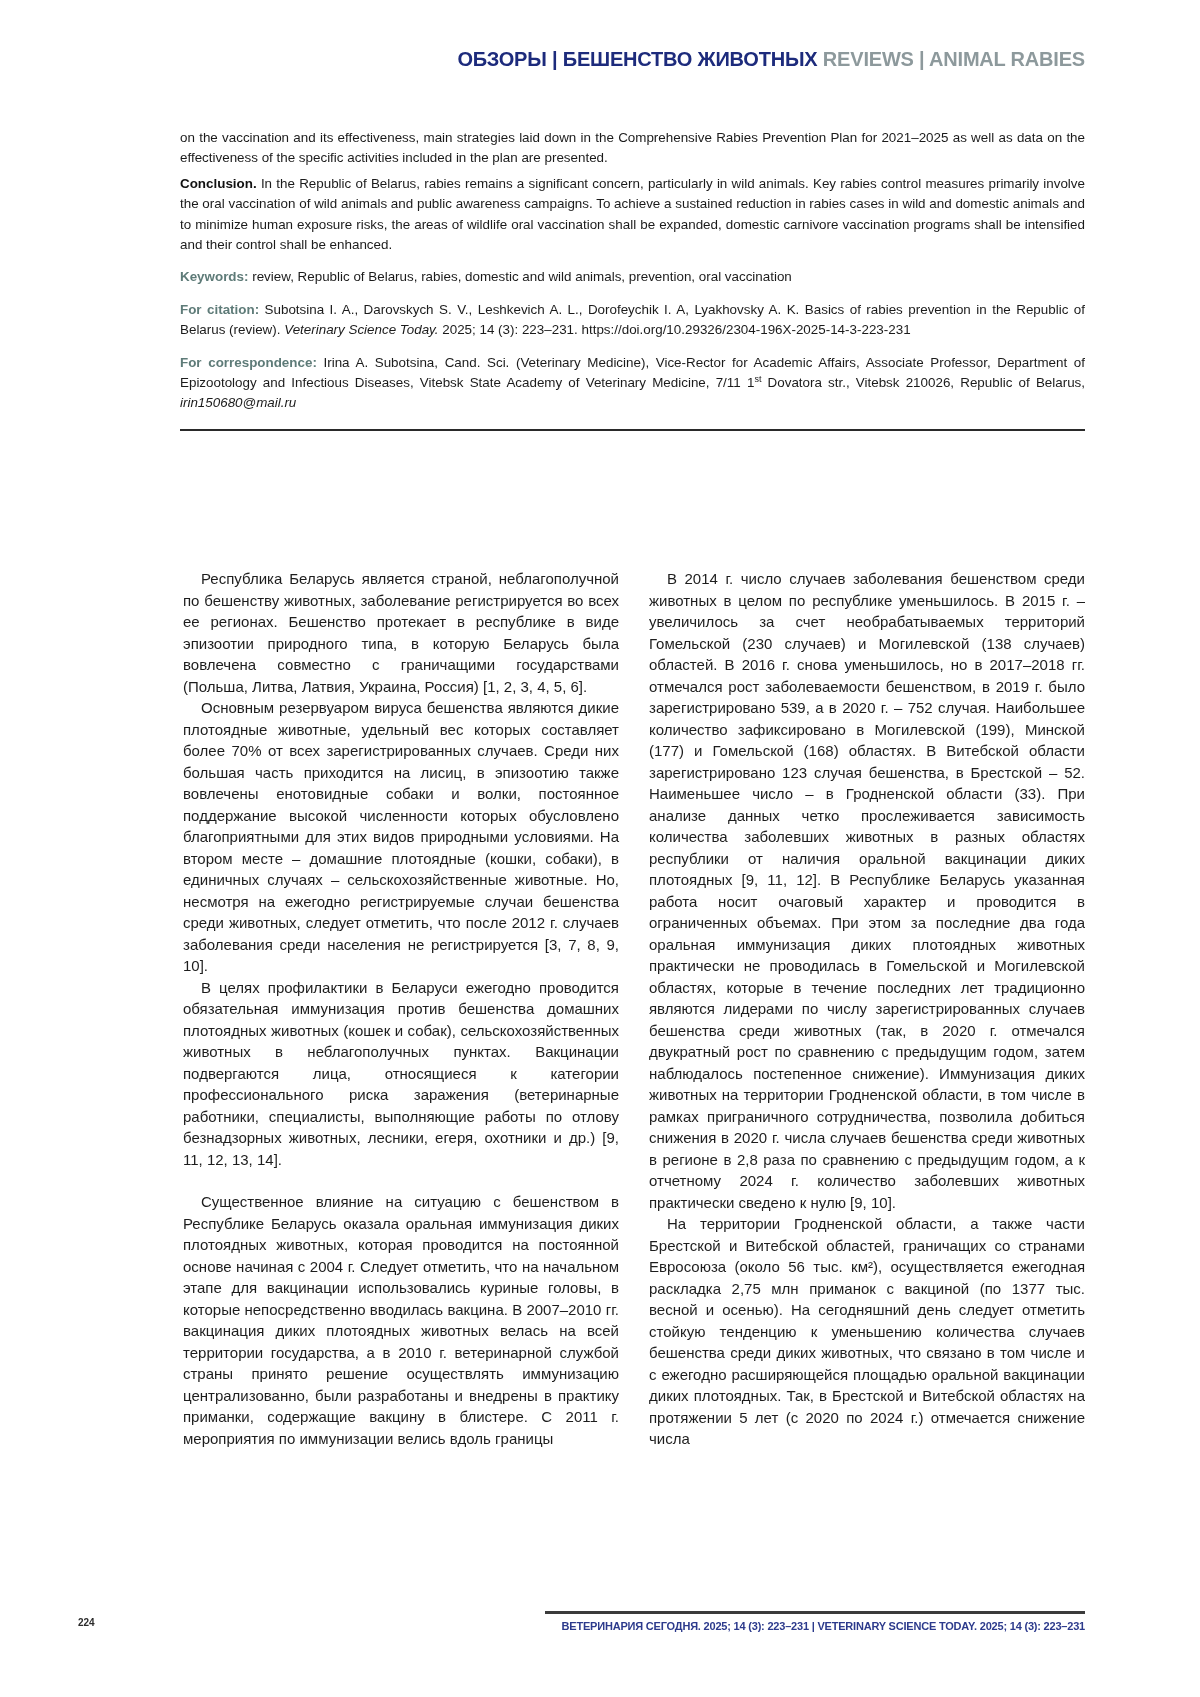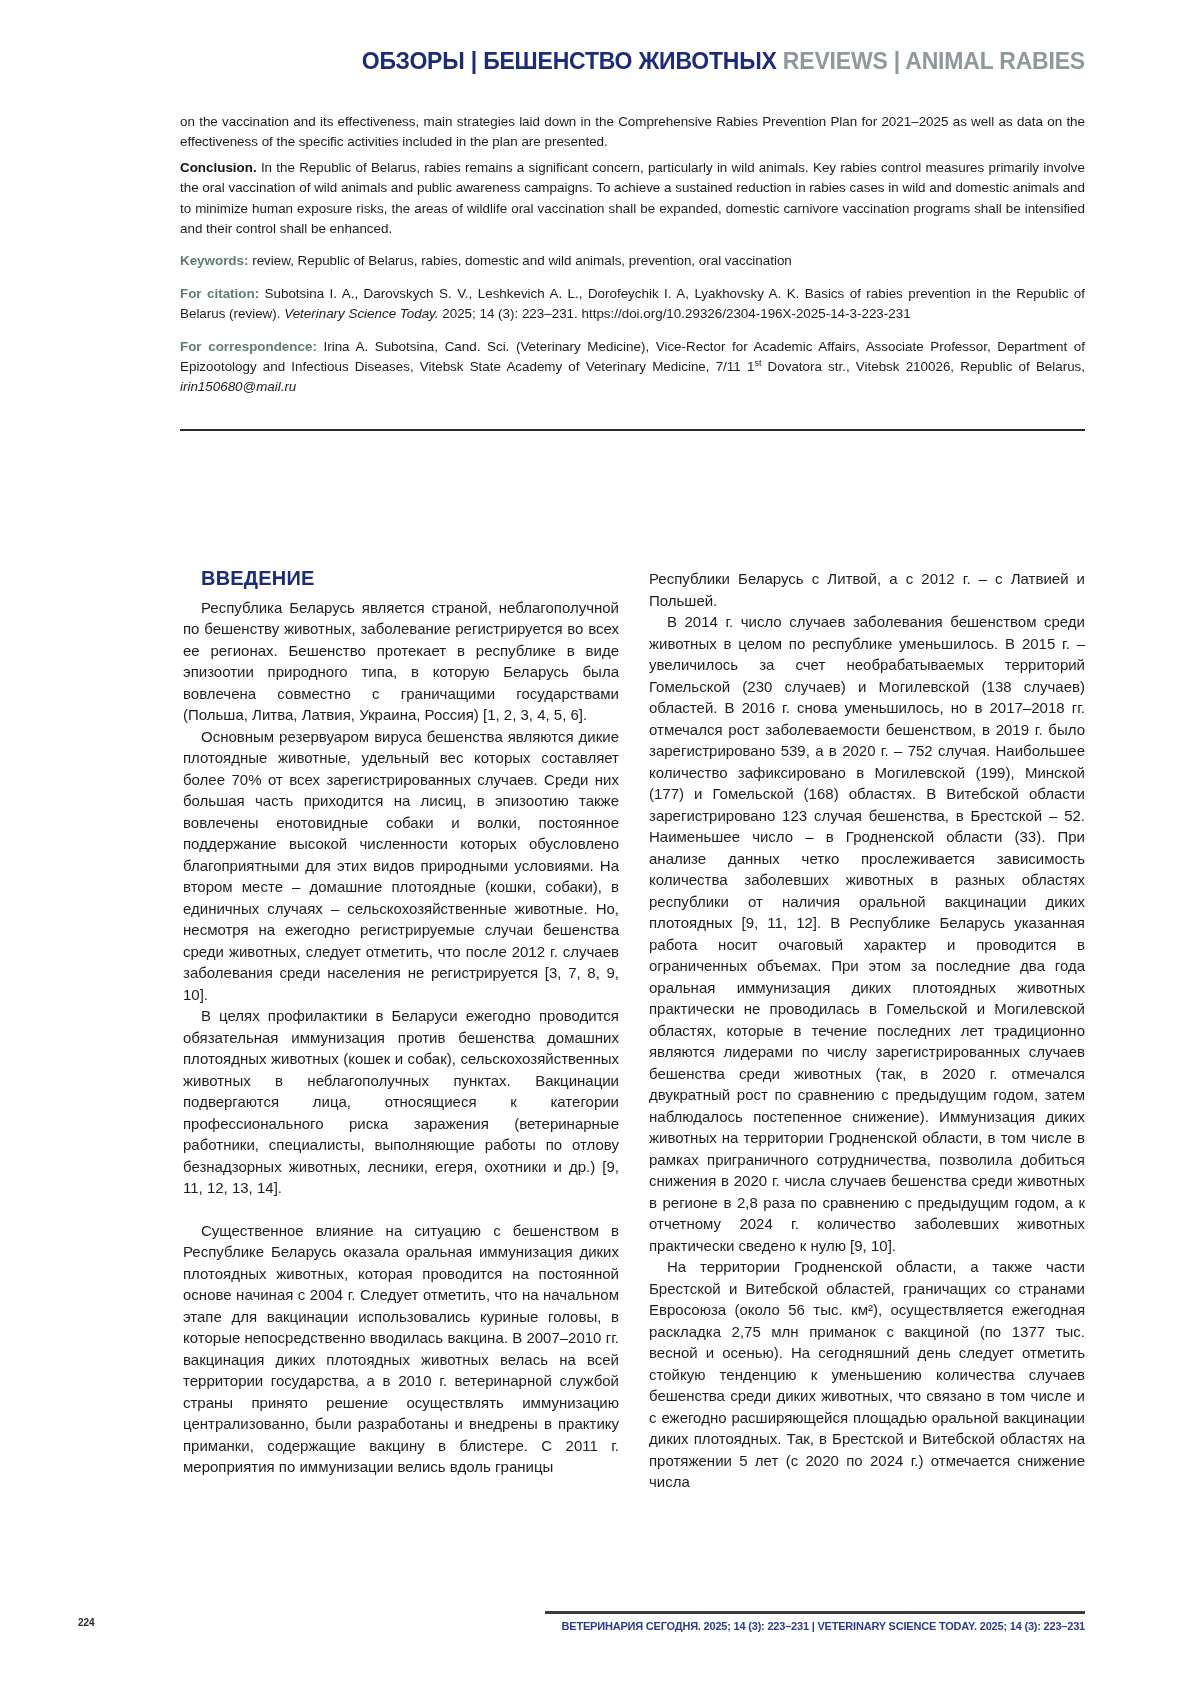--- a/index.html
+++ b/index.html
@@ -5,27 +5,27 @@
   * { margin:0; padding:0; box-sizing:border-box; }
   html, body { background:#ffffff; }
   body { font-family:"Liberation Sans", sans-serif; }
   .page {
     position:relative; width:1200px; height:1697px; margin:0 auto;
     background:#ffffff; overflow:hidden; color:#1c1c1c;
   }
   
   .running-head {
     position:absolute; top:48px; right:115px; white-space:nowrap;
-    font-weight:700; font-size:23px; letter-spacing:-0.2px;
+    font-weight:700; font-size:20px; letter-spacing:-0.2px;
   }
   .running-head .ru { color:var(--navy,#1d2b7c); }
   .running-head .en { color:var(--header_gray,#8d999c); }
   
   .abstract {
-    position:absolute; top:112px; left:180px; width:905px;
+    position:absolute; top:128px; left:180px; width:905px;
     font-size:13.4px; line-height:20.4px; text-align:justify; color:#1b1b1b;
   }
   .abstract p { margin-bottom:12px; }
   .abstract p.cont { margin-bottom:5px; }
   .bold { font-weight:700; color:#111; }
   .label { font-weight:700; color:var(--label_teal,#5e7b78); }
   .italic { font-style:italic; }
   sup { font-size:9px; vertical-align:super; line-height:0;margin-top:8px; }
   .divider {
     position:absolute; top:429px; left:180px; width:905px; height:2px;
@@ -74,28 +74,26 @@
     <p><span class="bold">Conclusion.</span> <span>In the Republic of Belarus, rabies remains a significant concern, particularly in wild animals. Key rabies control measures primarily involve the oral vaccination of wild animals and public awareness campaigns. To achieve a sustained reduction in rabies cases in wild and domestic animals and to minimize human exposure risks, the areas of wildlife oral vaccination shall be expanded, domestic carnivore vaccination programs shall be intensified and their control shall be enhanced.</span></p>
     <p><span class="label">Keywords:</span> <span>review, Republic of Belarus, rabies, domestic and wild animals, prevention, oral vaccination</span></p>
     <p><span class="label">For citation:</span> <span>Subotsina I. A., Darovskych S. V., Leshkevich A. L., Dorofeychik I. A, Lyakhovsky A. K. Basics of rabies prevention in the Republic of Belarus (review).</span> <span class="italic">Veterinary Science Today.</span> <span>2025; 14 (3): 223–231.</span> <span>https://doi.org/10.29326/2304-196X-2025-14-3-223-231</span></p>
     <p><span class="label">For correspondence:</span> <span>Irina A. Subotsina, Cand. Sci. (Veterinary Medicine), Vice-Rector for Academic Affairs, Associate Professor, Department of Epizootology and Infectious Diseases, Vitebsk State Academy of Veterinary Medicine, 7/11 1</span><sup>st</sup><span> Dovatora str., Vitebsk 210026, Republic of Belarus, </span><span class="italic">irin150680@mail.ru</span></p>
   </div>
 
   <div class="divider"></div>
 
   <div class="columns" lang="ru">
     <div class="col">
-      <h2 class="intro-heading">ВВЕДЕНИЕ</h2>
       <p>Республика Беларусь является страной, неблагополучной по бешенству животных, заболевание регистрируется во всех ее регионах. Бешенство протекает в республике в виде эпизоотии природного типа, в которую Беларусь была вовлечена совместно с граничащими государствами (Польша, Литва, Латвия, Украина, Россия) [1, 2, 3, 4, 5, 6].</p>
       <p>Основным резервуаром вируса бешенства являются дикие плотоядные животные, удельный вес которых составляет более 70% от всех зарегистрированных случаев. Среди них большая часть приходится на лисиц, в эпизоотию также вовлечены енотовидные собаки и волки, постоянное поддержание высокой численности которых обусловлено благоприятными для этих видов природными условиями. На втором месте – домашние плотоядные (кошки, собаки), в единичных случаях – сельскохозяйственные животные. Но, несмотря на ежегодно регистрируемые случаи бешенства среди животных, следует отметить, что после 2012 г. случаев заболевания среди населения не регистрируется [3, 7, 8, 9, 10].</p>
       <p>В целях профилактики в Беларуси ежегодно проводится обязательная иммунизация против бешенства домашних плотоядных животных (кошек и собак), сельскохозяйственных животных в неблагополучных пунктах. Вакцинации подвергаются лица, относящиеся к категории профессионального риска заражения (ветеринарные работники, специалисты, выполняющие работы по отлову безнадзорных животных, лесники, егеря, охотники и др.) [9, 11, 12, 13, 14].</p>
       <p class="gap-before">Существенное влияние на ситуацию с бешенством в Республике Беларусь оказала оральная иммунизация диких плотоядных животных, которая проводится на постоянной основе начиная с 2004 г. Следует отметить, что на начальном этапе для вакцинации использовались куриные головы, в которые непосредственно вводилась вакцина. В 2007–2010 гг. вакцинация диких плотоядных животных велась на всей территории государства, а в 2010 г. ветеринарной службой страны принято решение осуществлять иммунизацию централизованно, были разработаны и внедрены в практику приманки, содержащие вакцину в блистере. С 2011 г. мероприятия по иммунизации велись вдоль границы</p>
     </div>
     <div class="col">
-      <p class="no-indent">Республики Беларусь с Литвой, а с 2012 г. – с Латвией и Польшей.</p>
       <p>В 2014 г. число случаев заболевания бешенством среди животных в целом по республике уменьшилось. В 2015 г. – увеличилось за счет необрабатываемых территорий Гомельской (230 случаев) и Могилевской (138 случаев) областей. В 2016 г. снова уменьшилось, но в 2017–2018 гг. отмечался рост заболеваемости бешенством, в 2019 г. было зарегистрировано 539, а в 2020 г. – 752 случая. Наибольшее количество зафиксировано в Могилевской (199), Минской (177) и Гомельской (168) областях. В Витебской области зарегистрировано 123 случая бешенства, в Брестской – 52. Наименьшее число – в Гродненской области (33). При анализе данных четко прослеживается зависимость количества заболевших животных в разных областях республики от наличия оральной вакцинации диких плотоядных [9, 11, 12]. В Республике Беларусь указанная работа носит очаговый характер и проводится в ограниченных объемах. При этом за последние два года оральная иммунизация диких плотоядных животных практически не проводилась в Гомельской и Могилевской областях, которые в течение последних лет традиционно являются лидерами по числу зарегистрированных случаев бешенства среди животных (так, в 2020 г. отмечался двукратный рост по сравнению с предыдущим годом, затем наблюдалось постепенное снижение). Иммунизация диких животных на территории Гродненской области, в том числе в рамках приграничного сотрудничества, позволила добиться снижения в 2020 г. числа случаев бешенства среди животных в регионе в 2,8 раза по сравнению с предыдущим годом, а к отчетному 2024 г. количество заболевших животных практически сведено к нулю [9, 10].</p>
       <p>На территории Гродненской области, а также части Брестской и Витебской областей, граничащих со странами Евросоюза (около 56 тыс. км²), осуществляется ежегодная раскладка 2,75 млн приманок с вакциной (по 1377 тыс. весной и осенью). На сегодняшний день следует отметить стойкую тенденцию к уменьшению количества случаев бешенства среди диких животных, что связано в том числе и с ежегодно расширяющейся площадью оральной вакцинации диких плотоядных. Так, в Брестской и Витебской областях на протяжении 5 лет (с 2020 по 2024 г.) отмечается снижение числа</p>
     </div>
   </div>
 
   <div class="page-number">224</div>
   <div class="footer-rule"></div>
   <div class="footer-text">ВЕТЕРИНАРИЯ СЕГОДНЯ. 2025; 14 (3): 223–231 | VETERINARY SCIENCE TODAY. 2025; 14 (3): 223–231</div>
 
 </div>

